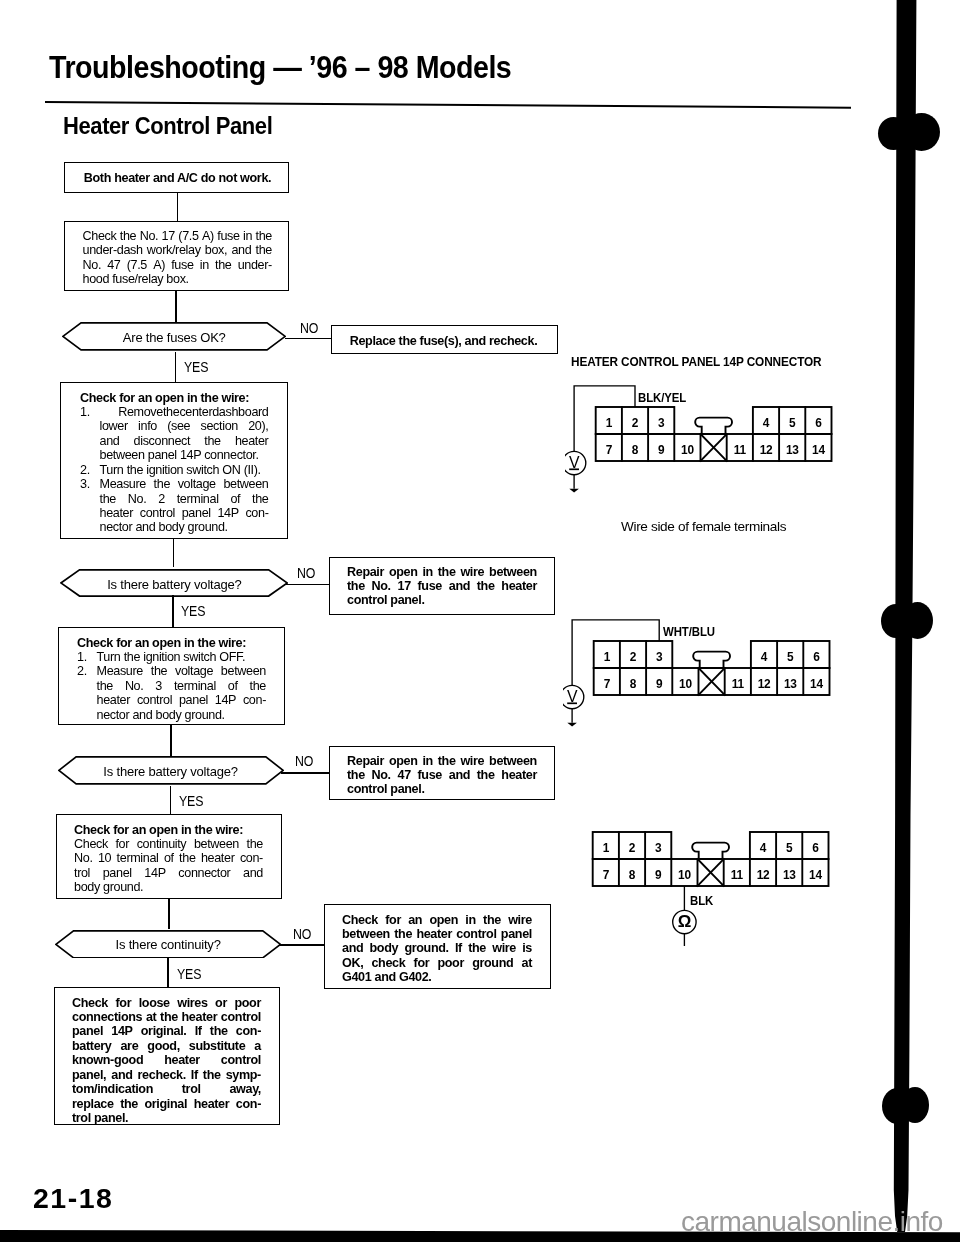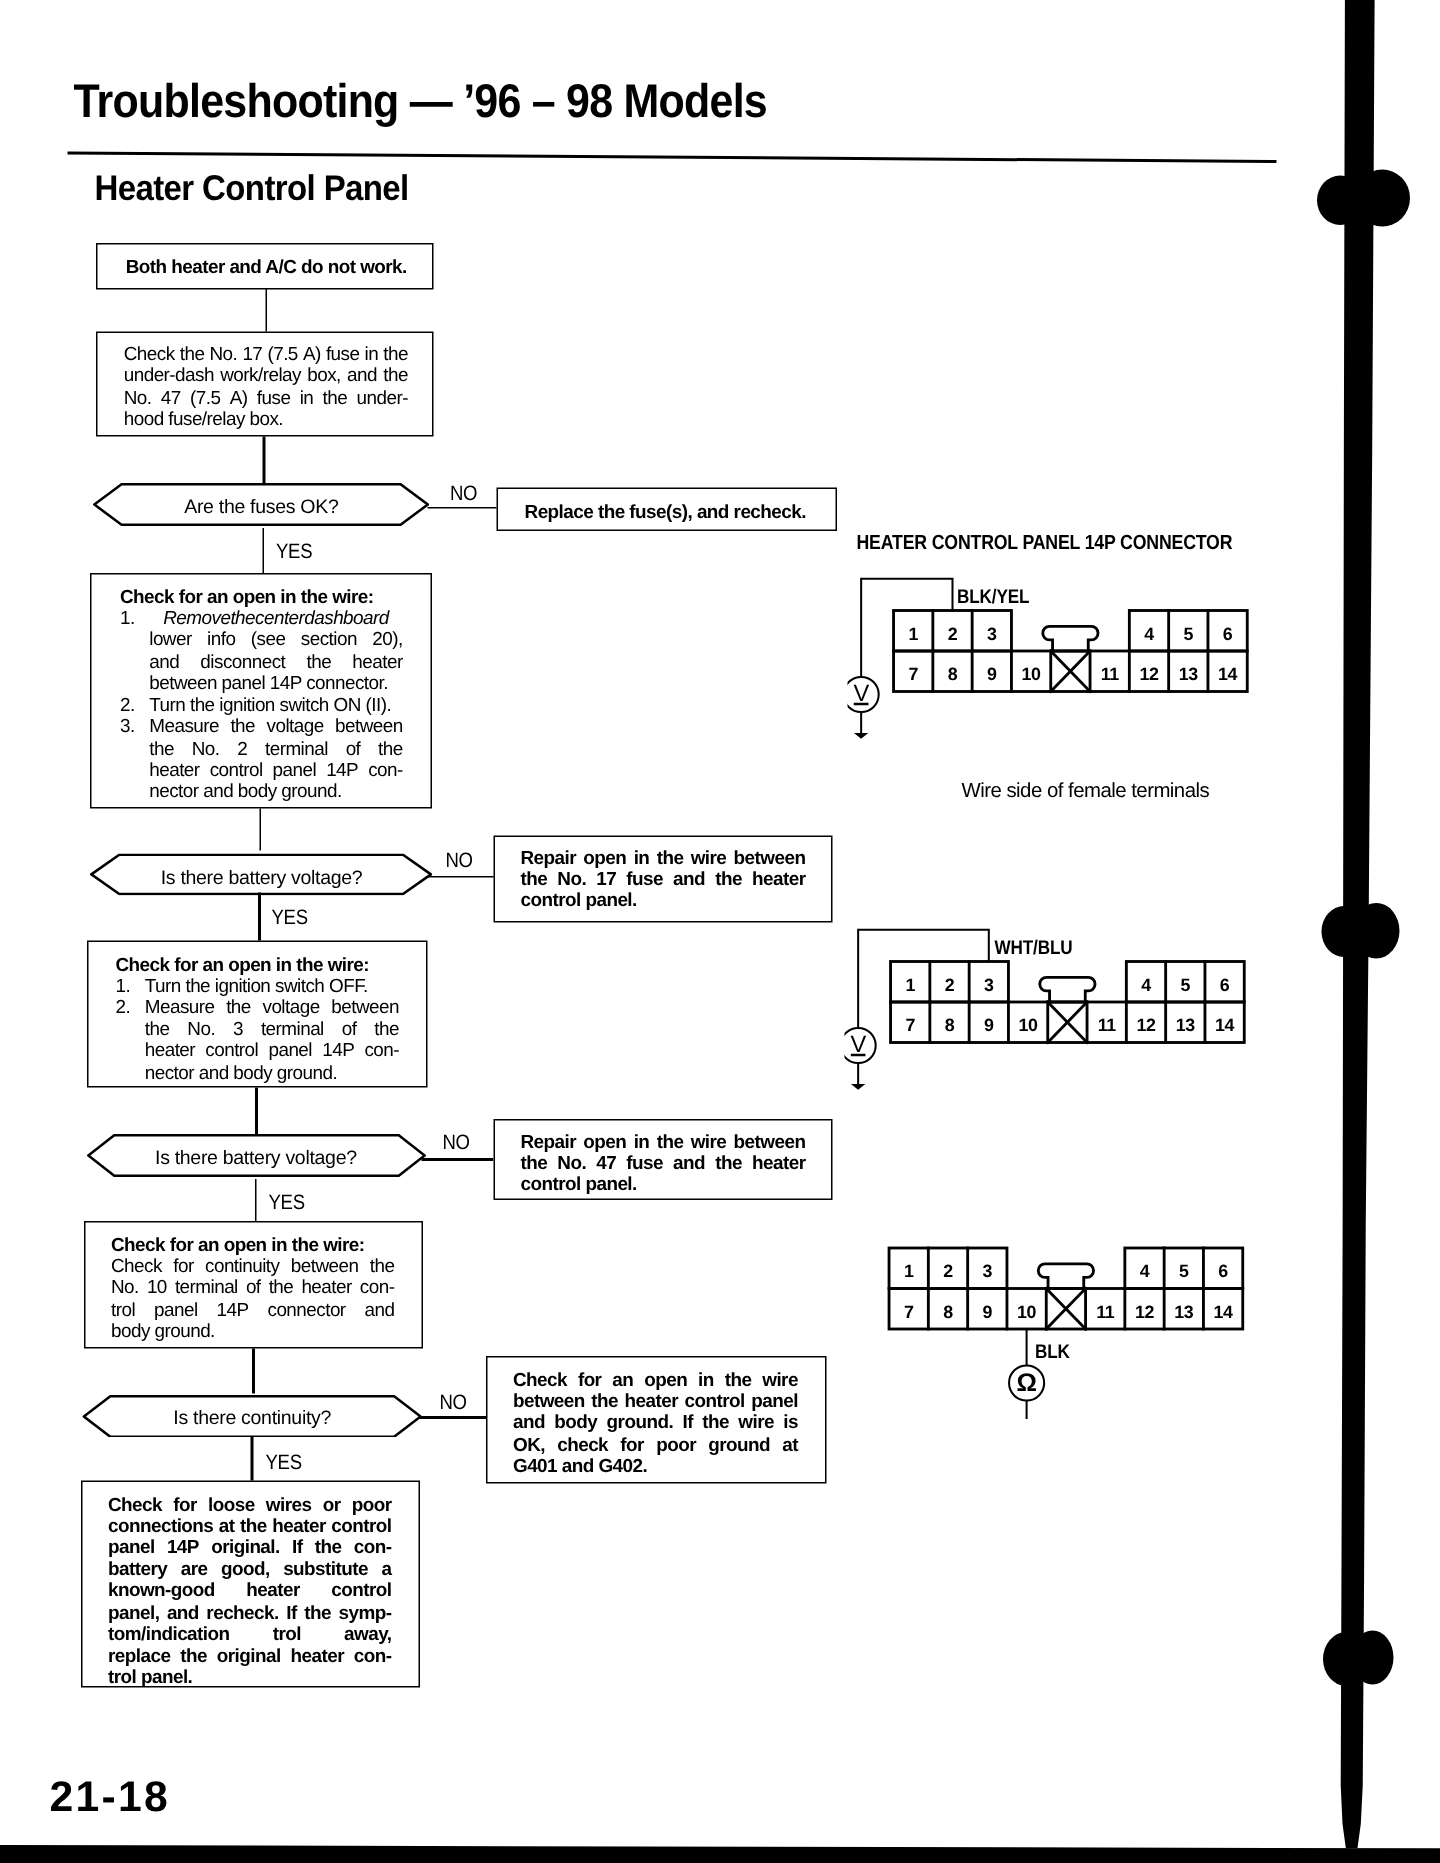--- a/index.html
+++ b/index.html
@@ -108,21 +108,21 @@
   <div class="fbox" style="left:331px;top:325px;width:227px;height:29px;"></div>
   <div class="lines bold" style="left:330px;top:333.5px;width:227px;text-align:center;">
     <span class="ln">Replace the fuse(s), and recheck.</span>
   </div>
 
   <div class="fbox" style="left:60px;top:382px;width:228px;height:157px;"></div>
   <div class="lines" style="left:80px;top:390.5px;width:188.5px;">
       <span class="ln bold">Check for an open in the wire:</span>
       <span class="ln hang">
         <span class="num">1.</span>
-        <span style="display: flex; justify-content: center; font-style: italic;">
+        <span style="display: flex; justify-content: flex-end;">
           <span>Remove</span>
           <span>the</span>
           <span>center</span>
           <span>dashboard</span>
         </span>
       </span>
       <span class="ln hang">
         <span style="display: flex; justify-content: space-between;">
           <span>lower</span>
           <span>info</span>
@@ -404,21 +404,21 @@
         <span>replace</span>
         <span>the</span>
         <span>original</span>
         <span>heater</span>
         <span>con-</span>
       </span>
       <span class="ln">trol panel.</span>
     </div>
 
   <div class="conn-title" style="left:571px;top:353.5px;">HEATER CONTROL PANEL 14P CONNECTOR</div>
-  <div class="conn-cap" style="left:641px;top:519px;">Wire side of female terminals</div>
+  <div class="conn-cap" style="left:621px;top:519px;">Wire side of female terminals</div>
 
   <div class="connwrap" style="position:absolute;left:565px;top:380px;">
     <svg class="connsvg" width="280" height="120" viewBox="0 0 280 120">
         <g fill="none" stroke="#000" stroke-width="1.9" stroke-linecap="square">
           <rect x="30.7" y="54" width="235.79999999999998" height="27"></rect>
           <line x1="56.9" y1="54" x2="56.9" y2="81"></line>
           <line x1="83.1" y1="54" x2="83.1" y2="81"></line>
           <line x1="109.3" y1="54" x2="109.3" y2="81"></line>
           <line x1="135.5" y1="54" x2="135.5" y2="81"></line>
           <line x1="161.7" y1="54" x2="161.7" y2="81"></line>
@@ -567,14 +567,15 @@
   </svg>
   <div class="ring" style="left:878px;top:117px;width:31px;height:33px;"></div>
   <div class="ring" style="left:903px;top:113px;width:37px;height:38px;"></div>
   <div class="ring" style="left:881px;top:604px;width:30px;height:34px;"></div>
   <div class="ring" style="left:902px;top:602px;width:31px;height:37px;"></div>
   <div class="ring" style="left:882px;top:1088px;width:31px;height:36px;"></div>
   <div class="ring" style="left:901px;top:1087px;width:28px;height:36px;"></div>
 
   <div class="pagenum">21-18</div>
   <div class="botbar"></div>
+  <div class="wmark">carmanualsonline.info</div>
 
 </div>
 
 </body></html>

